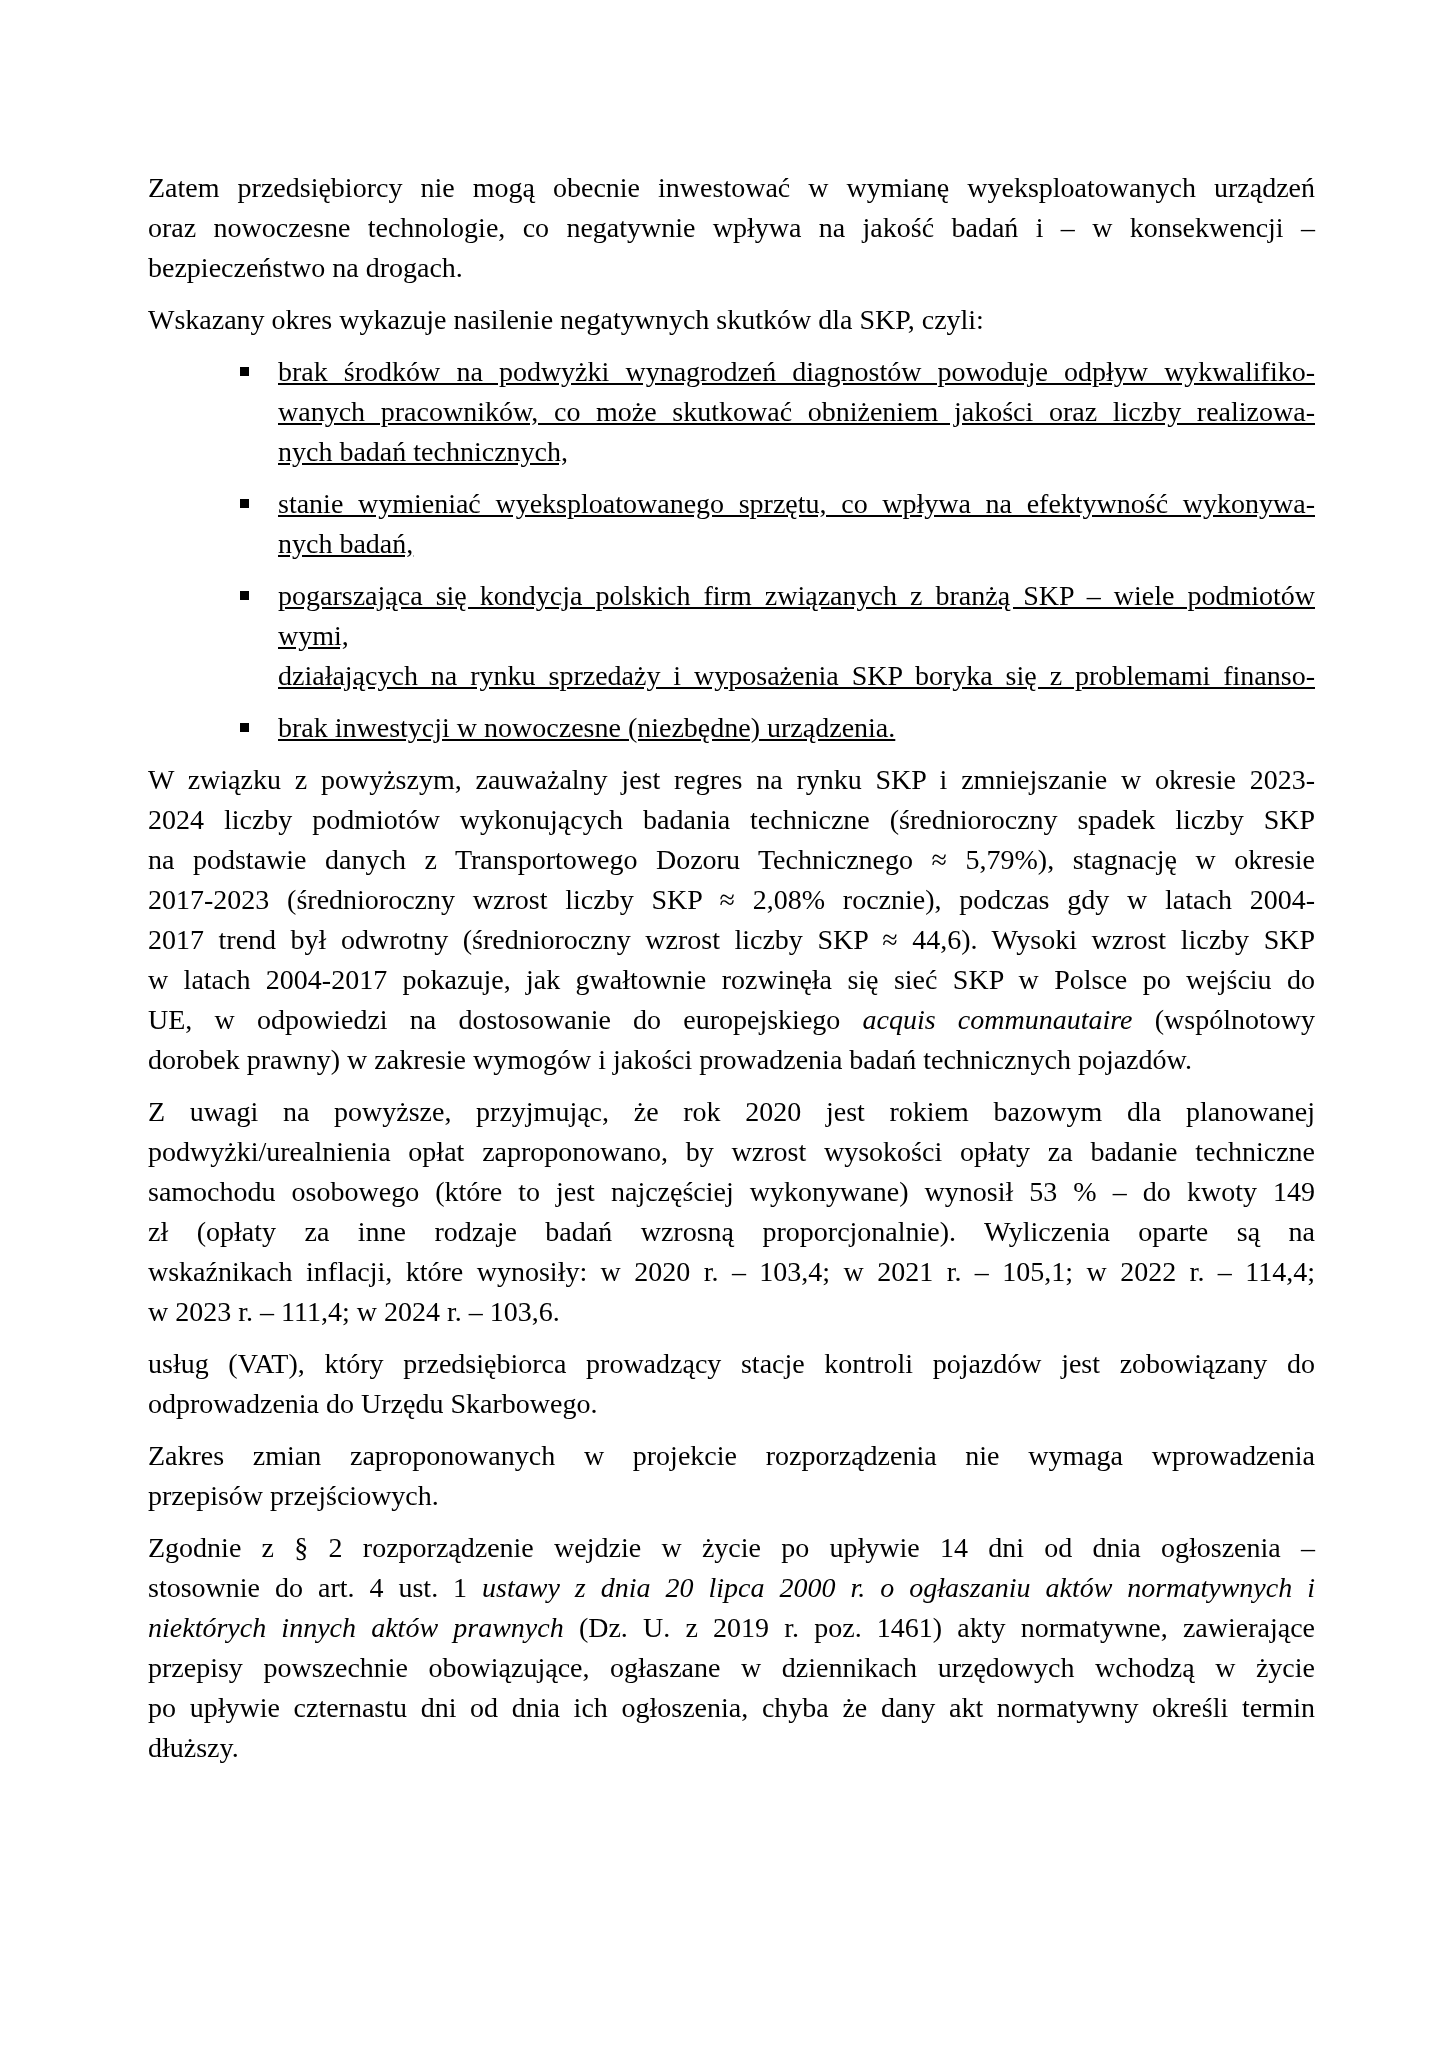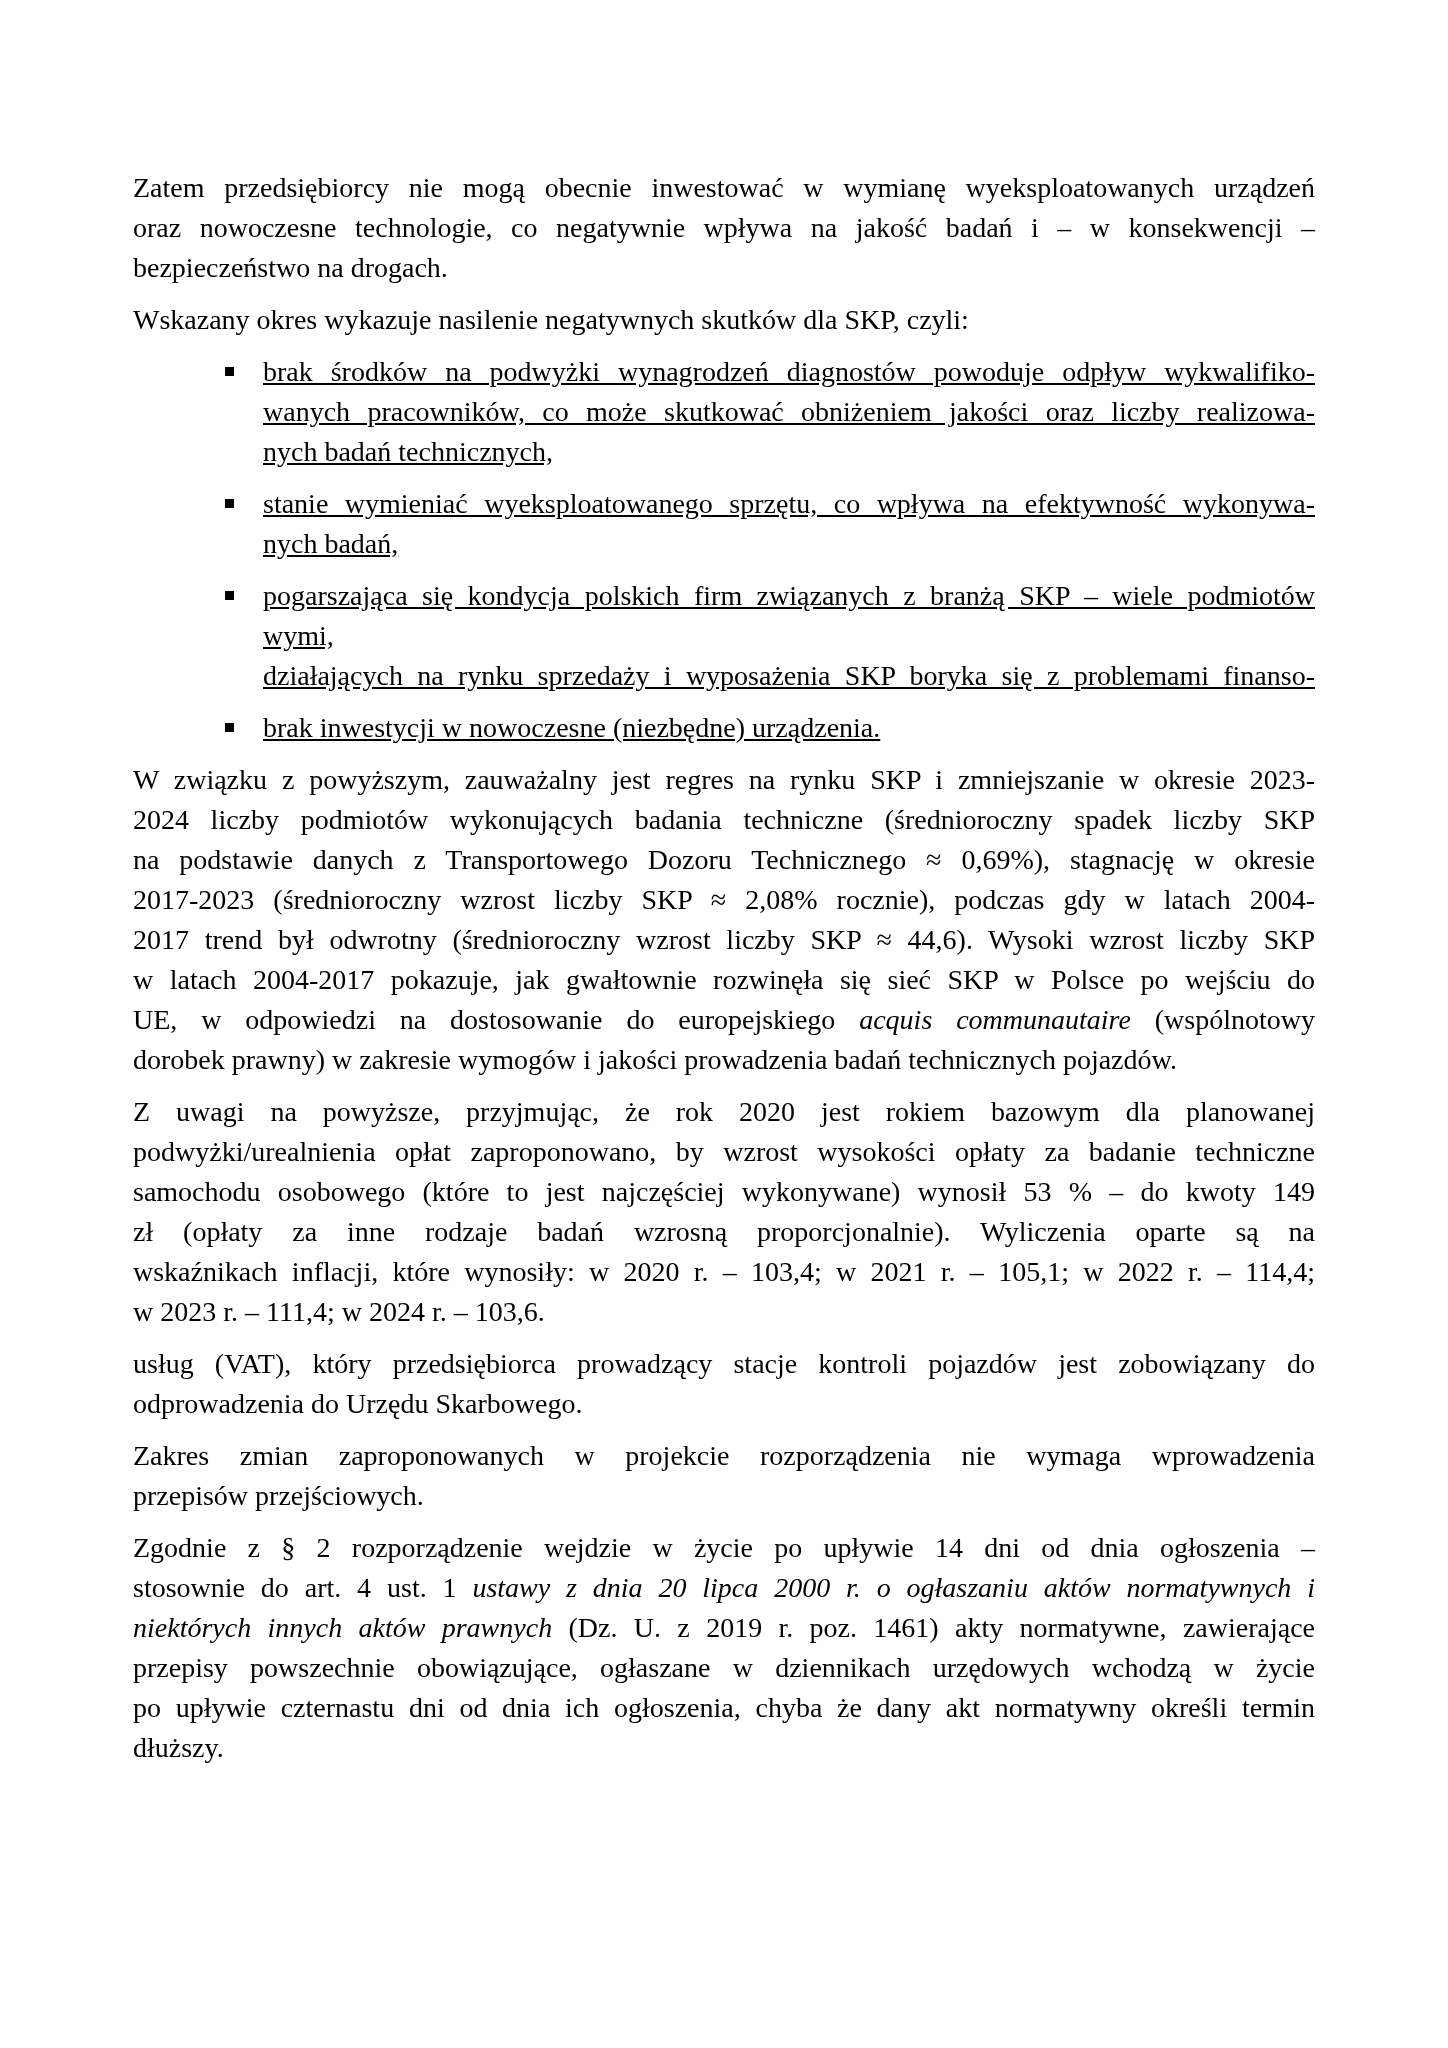--- a/index.html
+++ b/index.html
@@ -18,21 +18,21 @@
     position: absolute;
     left: 133px;
     top: 168px;
     width: 1182px;
     font-family: "Liberation Serif", "DejaVu Serif", serif;
     font-size: 28px;
     line-height: 40px;
     color: #000000;
   }
   .block {
-    margin: 0 0 12px 0;
+    margin: 0 0 12px 15px;
   }
   .block:last-child { margin-bottom: 0; }
   .bullet {
     position: relative;
     padding-left: 130px;
     text-decoration: underline;
   }
   .marker {
     position: absolute;
     left: 92px;
@@ -82,21 +82,21 @@
         <div class="line last"><span>wymi,</span></div>
         <div class="line"><span>działających na rynku sprzedaży i wyposażenia SKP boryka się z problemami finanso-</span></div>
       </div>
       <div class="block bullet">
         <span class="marker"></span>
         <div class="line last"><span>brak inwestycji w nowoczesne (niezbędne) urządzenia.</span></div>
       </div>
       <div class="block para">
         <div class="line"><span>W związku z powyższym, zauważalny jest regres na rynku SKP i zmniejszanie w okresie 2023-</span></div>
         <div class="line"><span>2024 liczby podmiotów wykonujących badania techniczne (średnioroczny spadek liczby SKP</span></div>
-        <div class="line"><span>na podstawie danych z Transportowego Dozoru Technicznego ≈ 0,69%), stagnację w okresie</span></div>
+        <div class="line"><span>na podstawie danych z Transportowego Dozoru Technicznego ≈ 5,79%), stagnację w okresie</span></div>
         <div class="line"><span>2017-2023 (średnioroczny wzrost liczby SKP ≈ 2,08% rocznie), podczas gdy w latach 2004-</span></div>
         <div class="line"><span>2017 trend był odwrotny (średnioroczny wzrost liczby SKP ≈ 44,6). Wysoki wzrost liczby SKP</span></div>
         <div class="line"><span>w latach 2004-2017 pokazuje, jak gwałtownie rozwinęła się sieć SKP w Polsce po wejściu do</span></div>
         <div class="line"><span>UE, w odpowiedzi na dostosowanie do europejskiego </span><em>acquis communautaire</em><span> (wspólnotowy</span></div>
         <div class="line last"><span>dorobek prawny) w zakresie wymogów i jakości prowadzenia badań technicznych pojazdów.</span></div>
       </div>
       <div class="block para">
         <div class="line"><span>Z uwagi na powyższe, przyjmując, że rok 2020 jest rokiem bazowym dla planowanej</span></div>
         <div class="line"><span>podwyżki/urealnienia opłat zaproponowano, by wzrost wysokości opłaty za badanie techniczne</span></div>
         <div class="line"><span>samochodu osobowego (które to jest najczęściej wykonywane) wynosił 53 % – do kwoty 149</span></div>

